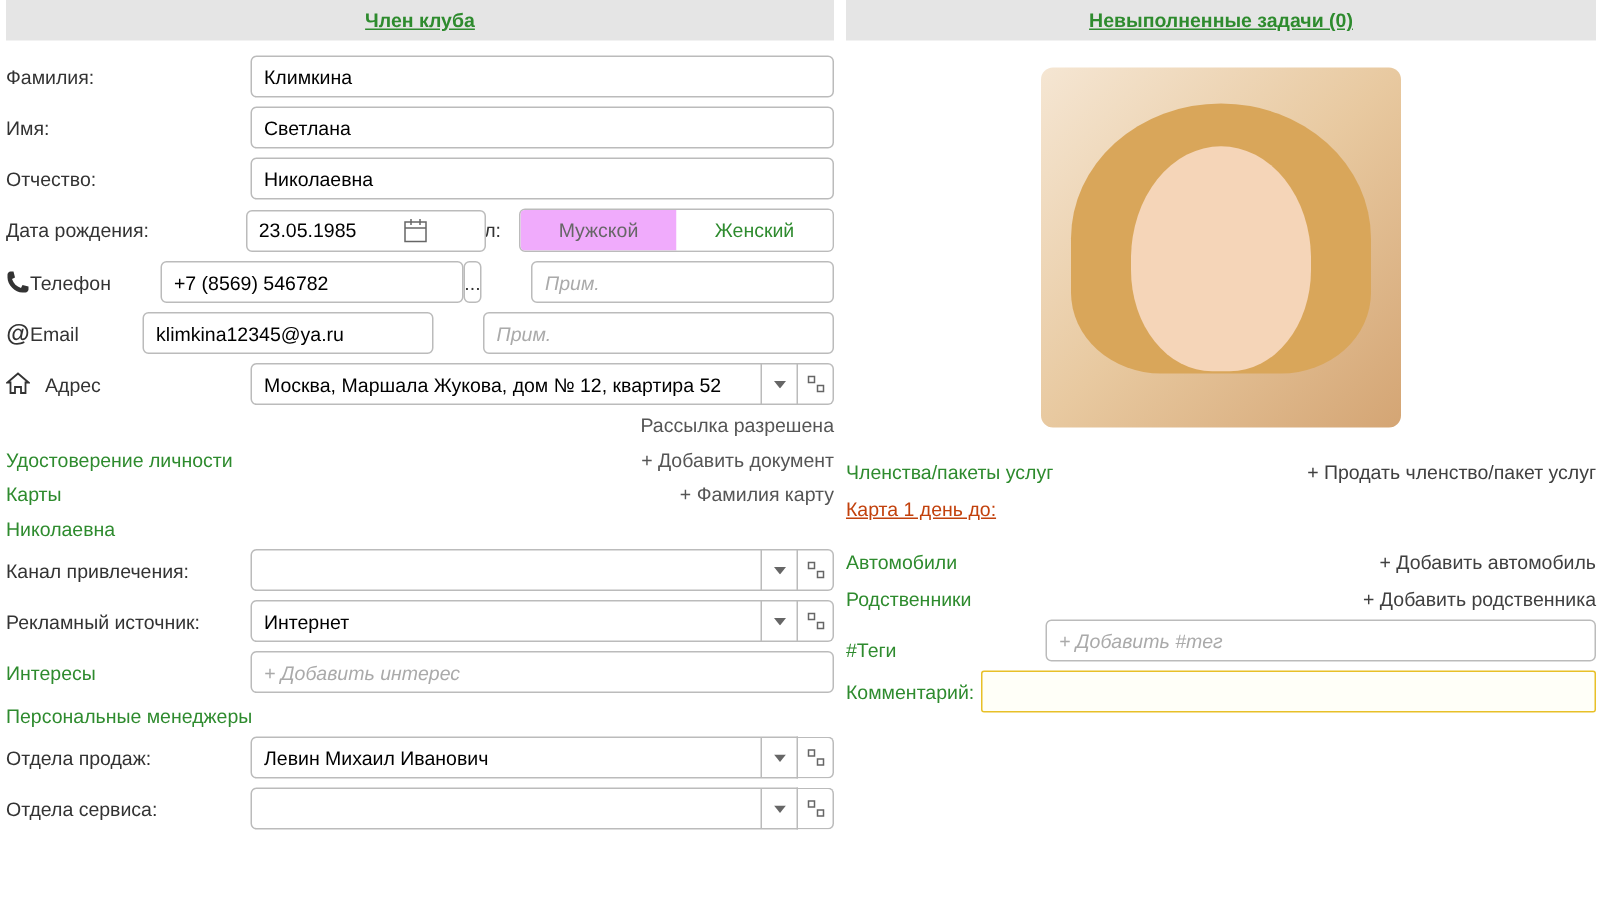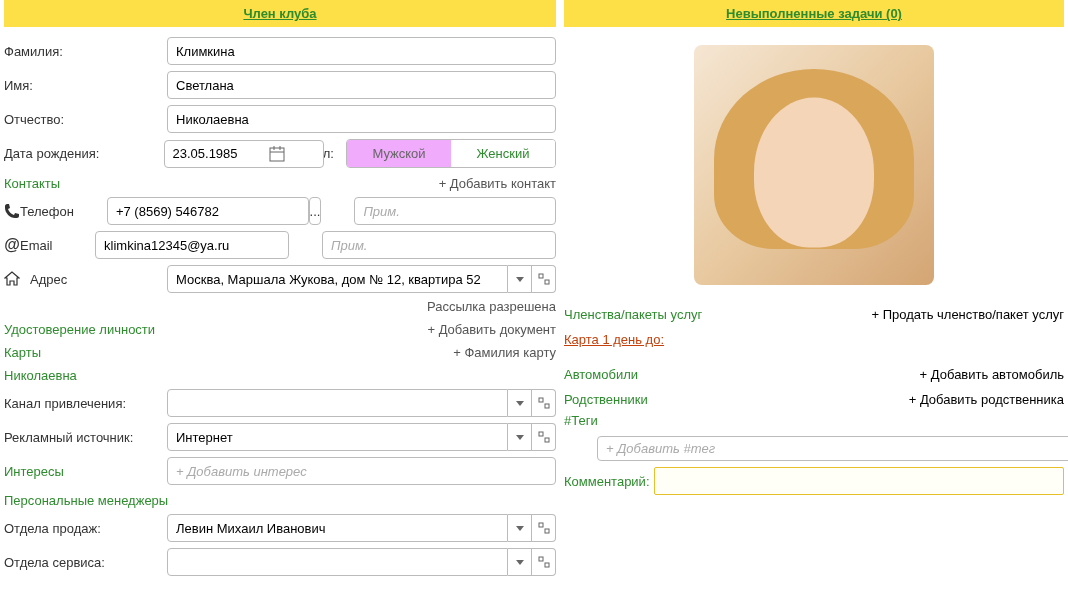--- a/index.html
+++ b/index.html
@@ -1,20 +1,20 @@
 <!DOCTYPE html>
 <html><head>
 <meta charset="utf-8">
 <style>
 * { box-sizing: border-box; margin: 0; padding: 0; }
 body { font-family: Arial, sans-serif; font-size: 13px; color: #333; background: #fff; }
 .container { display: flex; width: 1068px; }
 .left-panel { width: 560px; padding: 0 4px; }
 .right-panel { width: 508px; padding: 0 4px; }
-.panel-header { background: #fde047; text-align: center; padding: 6px 0; margin-bottom: 10px; }
+.panel-header { background: #e5e5e5; text-align: center; padding: 6px 0; margin-bottom: 10px; }
 .panel-header a { color: #2e8b2e; text-decoration: underline; font-weight: bold; font-size: 13px; }
 .row { display: flex; align-items: center; margin-bottom: 6px; min-height: 28px; }
 .label { width: 130px; color: #333; font-size: 13px; }
 .label-green { color: #2e8b2e; }
 .field { flex: 1; display: flex; gap: 4px; align-items: center; }
 input[type="text"] { width: 100%; height: 28px; padding: 4px 8px; border: 1px solid #bbb; border-radius: 4px; font-size: 13px; font-family: inherit; margin-left: 33px; }
 input[type="text"]::placeholder { color: #aaa; font-style: italic; }
 .input-wide { width: 420px; }
 .date-input { width: 160px; position: relative; }
 .date-input input { padding-right: 28px; }
@@ -37,23 +37,23 @@
 .combo-btns { display: flex; }
 .combo-arrow, .combo-ext { width: 24px; height: 28px; border: 1px solid #bbb; border-left: none; background: #fff; display: flex; align-items: center; justify-content: center; cursor: pointer; }
 .combo-ext { border-radius: 0 4px 4px 0; }
 .right-align { text-align: right; color: #555; font-size: 13px; margin: 6px 0; }
 .photo-area { text-align: center; padding: 8px 0 12px 0; }
 .photo-placeholder { width: 240px; height: 240px; margin: 0 auto; border-radius: 8px; background: linear-gradient(135deg, #f5e6d3 0%, #e8c9a0 50%, #d4a574 100%); position: relative; overflow: hidden; }
 .photo-face { position: absolute; top: 50%; left: 50%; transform: translate(-50%,-45%); width: 120px; height: 150px; background: #f5d5b8; border-radius: 50% 50% 45% 45%; }
 .photo-hair { position: absolute; top: 10%; left: 50%; transform: translateX(-50%); width: 200px; height: 180px; background: #d9a65a; border-radius: 50% 50% 30% 30%; }
 .right-section { display: flex; justify-content: space-between; align-items: center; margin: 10px 0 6px 0; text-align: right; }
 .right-label { color: #2e8b2e; font-size: 13px; }
-.right-action { color: #000000; font-size: 13px; cursor: pointer; }
+.right-action { color: #404040; font-size: 13px; cursor: pointer; }
 .underline-link { text-decoration: underline; color: #c2410c; cursor: pointer; margin: 4px 0 10px 0; display: inline-block; }
-.right-input-row { display: flex; align-items: flex-start; gap: 8px; margin: 6px 0; flex-direction: column; }
+.right-input-row { display: flex; align-items: flex-end; gap: 8px; margin: 6px 0; }
 .right-input-row .rlabel { width: 92px; color: #2e8b2e; }
 .right-input-row input { flex: 1; }
 .comment-row { display: flex; align-items: center; gap: 4px; margin: 6px 0; }
 .comment-row .rlabel { color: #2e8b2e; }
 .comment-box { flex: 1; height: 28px; border: 1px solid #e8c028; border-radius: 2px; background: #fffff8; }
 svg { display: block; }
 </style>
 </head>
 <body>
 
@@ -96,24 +96,20 @@
           </span>
         </div>
         <span class="gender-label">Пол:</span>
         <div class="toggle-group">
           <div class="toggle-btn inactive">Мужской</div>
           <div class="toggle-btn active">Женский</div>
         </div>
       </div>
     </div>
 
-    <div class="section-row">
-      <span class="section-title">Контакты</span>
-      <span class="add-link">+ Добавить контакт</span>
-    </div>
 
     <div class="row">
       <div class="icon-col">
         <svg width="16" height="16" viewBox="0 0 16 16">
             <path d="M3 1 C2 1 1 2 1 3 L1 5 C1 10 6 15 11 15 L13 15 C14 15 15 14 15 13 L15 11 L11 10 L10 12 C7 11 5 9 4 6 L6 5 L5 1 Z" fill="#333"></path>
           </svg>
       </div>
       <div class="contact-label">Телефон</div>
       <input type="text" class="contact-input" value="+7 (8569) 546782" style="">
       <div class="more-btn">...</div>

